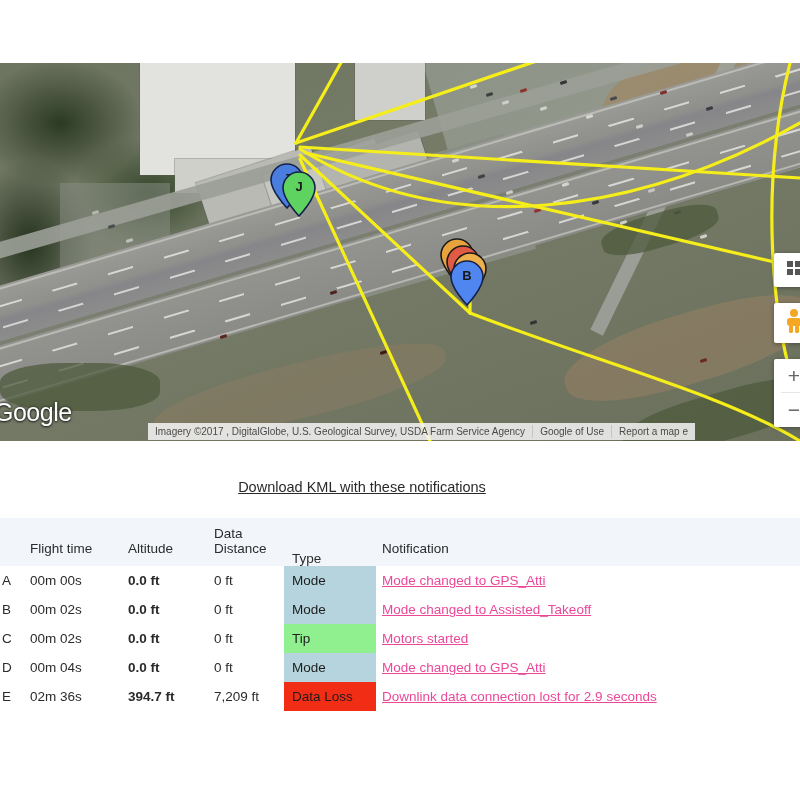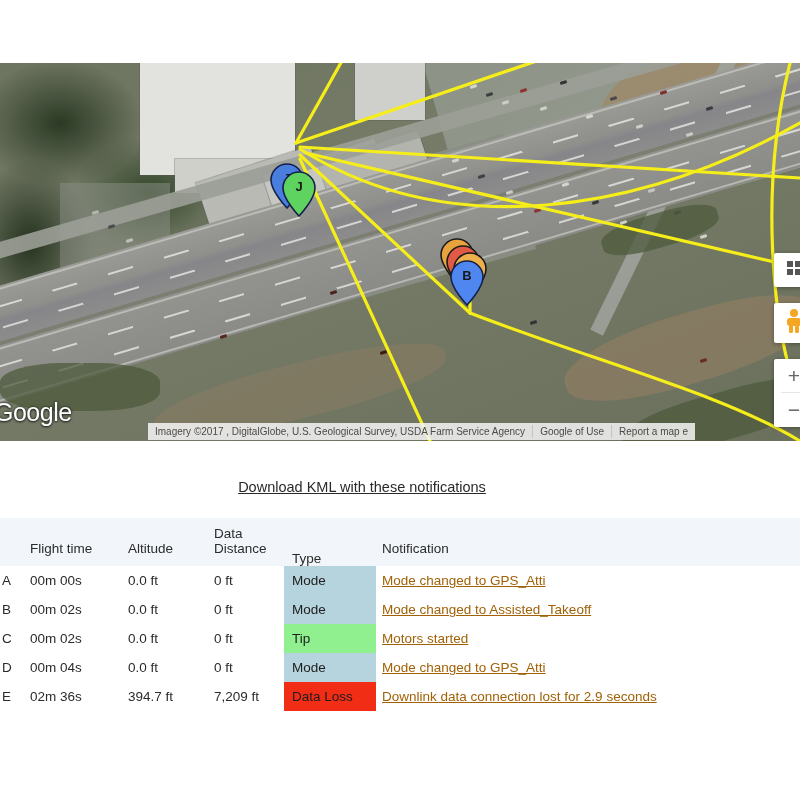--- a/index.html
+++ b/index.html
@@ -237,34 +237,34 @@
     line-height: 1.12;
   }
   #notifications-table tbody td {
     padding: 7px 6px;
     vertical-align: middle;
     background: #ffffff;
     white-space: nowrap;
   }
   .col-letter   { width: 16px;  padding-left: 2px !important; }
   .col-time     { width: 86px; }
-  .col-alt      { width: 74px; }
+  .col-alt      { width: 74px; font-weight: bold; }
   .col-dist     { width: 64px; }
   .col-type     { width: 84px; padding: 0 !important; }
   .col-note     { width: auto; }
 
   .type-badge {
     display: block;
     padding: 7px 8px;
     color: #1d1d1d;
     font-size: 13.5px;
   }
   .note-link {
     text-decoration: underline;
-    color: #a16207;
+    color: #ec4899;
     cursor: pointer;
   }
 </style>
 </head>
 <body>
 
 <div id="map-region">
 
   <div class="sat-base"></div>
 

